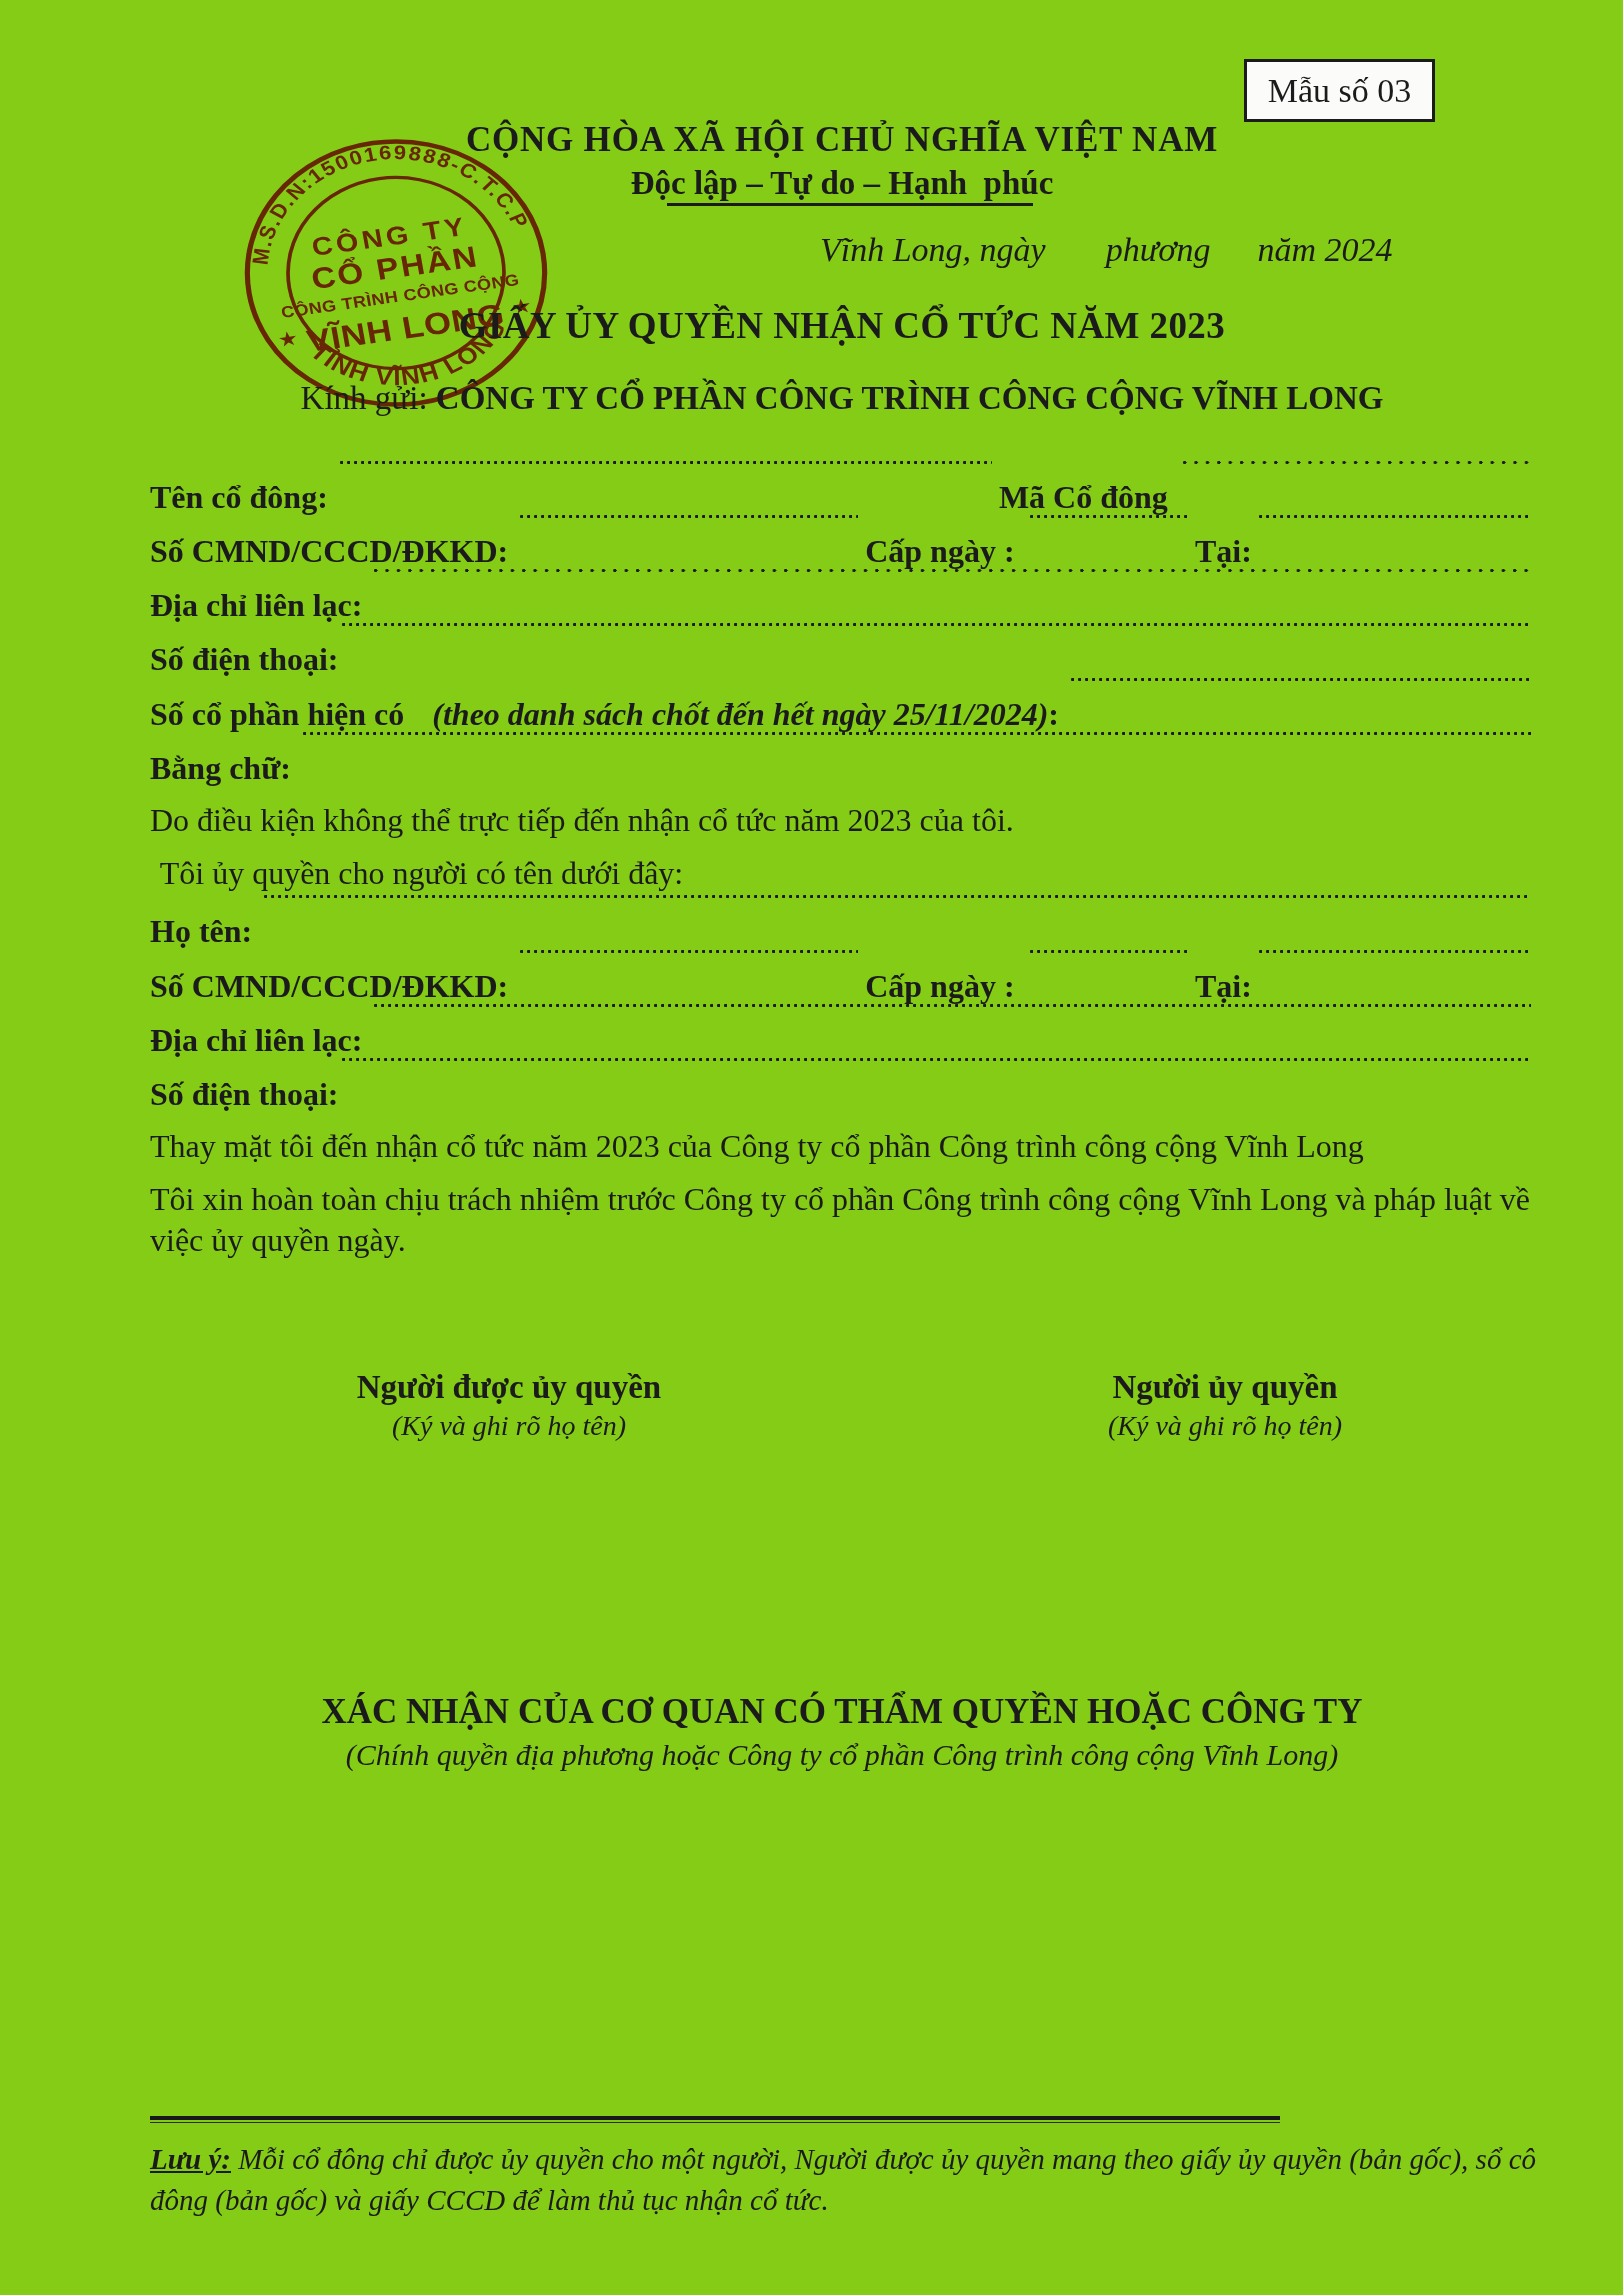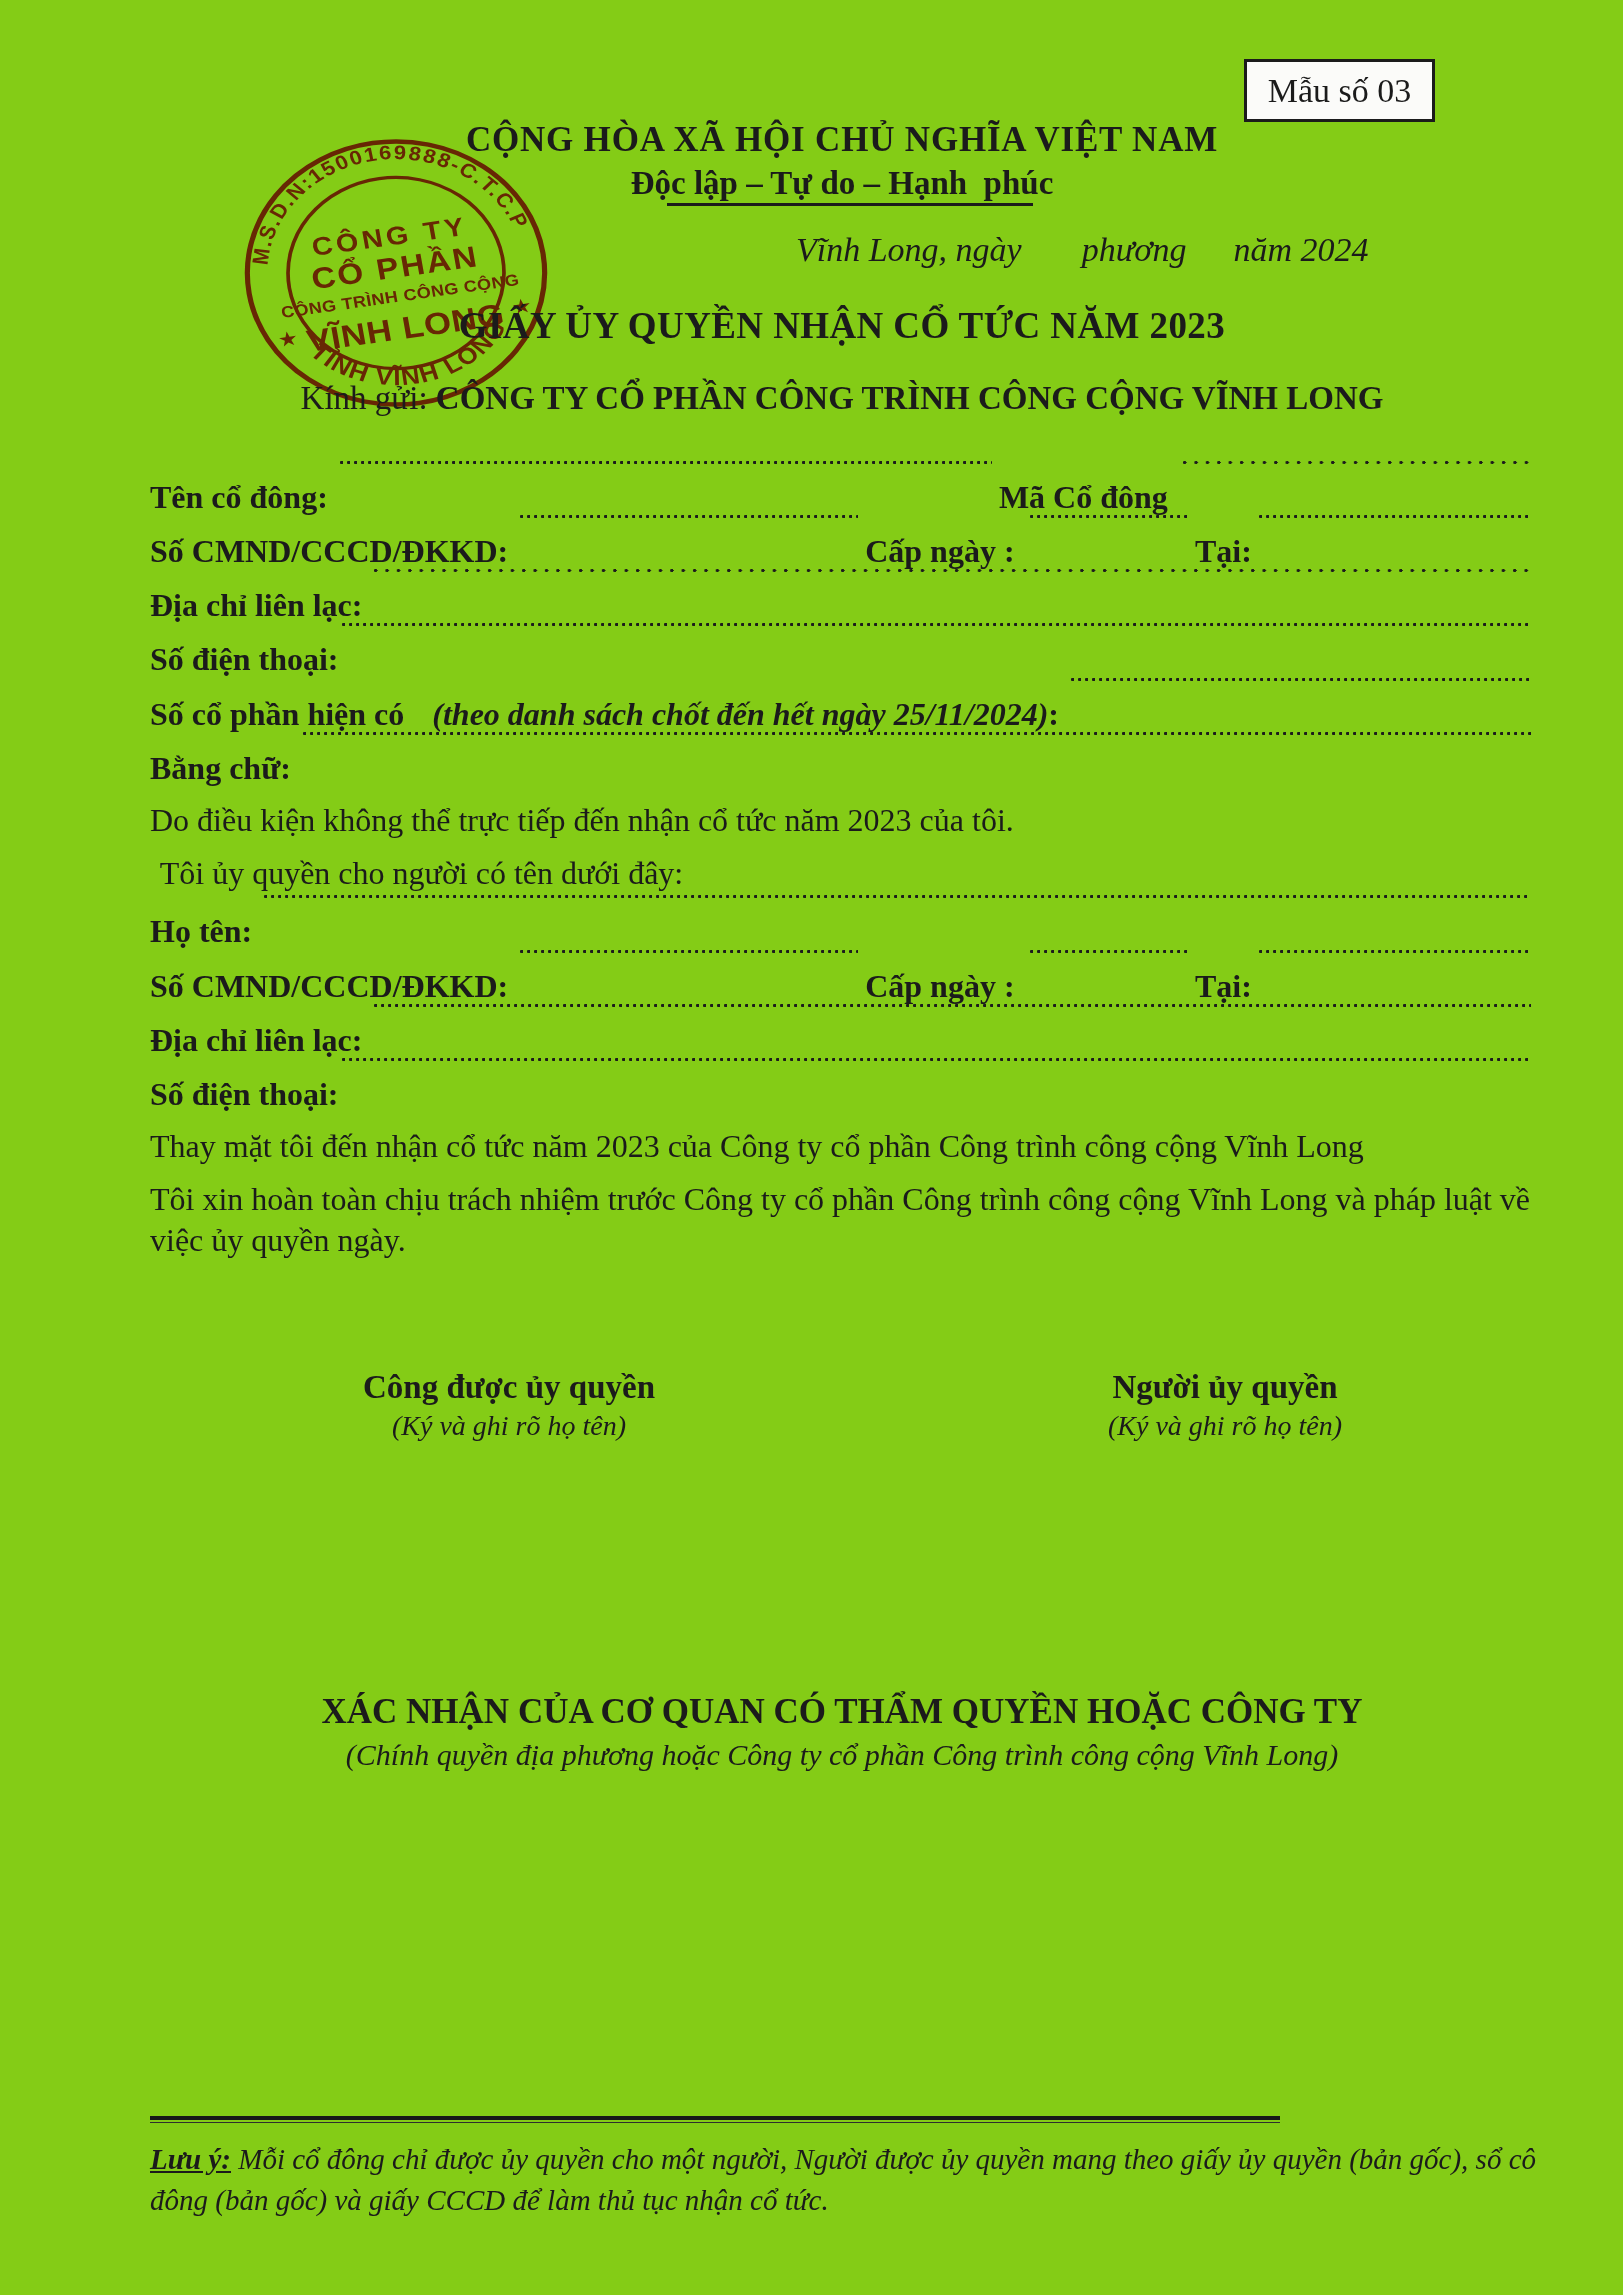--- a/index.html
+++ b/index.html
@@ -19,21 +19,21 @@
     font-size:34px; background:#fbfbf9;
   }
 
   
   .center-col{position:absolute; left:150px; width:1384px; text-align:center;}
   .hdr1{top:120px; font-size:35px; font-weight:bold; letter-spacing:0.8px;}
   .hdr2{top:165px; font-size:33px; font-weight:bold;}
   .hdr-underline{position:absolute; left:667px; top:203px; width:366px; height:0; border-top:3.2px solid #1b1b1b;}
 
   .date-line{
-    position:absolute; left:796px; top:231px; font-size:34px; font-style:italic;
+    position:absolute; left:820px; top:231px; font-size:34px; font-style:italic;
     display:flex; align-items:baseline;
   }
   .date-gap1{display:inline-block; width:60px;}
   .date-gap2{display:inline-block; width:47px;}
 
   .doc-title{top:304px; font-size:37px; font-weight:bold; letter-spacing:0.4px;}
   .salute{top:380px; font-size:33px;}
   .salute .company{font-weight:bold;}
 
   
@@ -202,21 +202,21 @@
 
   <div class="row" style="top:1072px">
     <span class="lbl">Số điện thoại:</span>
     <span class="ld"></span>
   </div>
 
   <div class="stmt" style="top:1125px">Thay mặt tôi đến nhận cổ tức năm 2023 của Công ty cổ phần Công trình công cộng Vĩnh Long</div>
   <div class="para" style="top:1179px">Tôi xin hoàn toàn chịu trách nhiệm trước Công ty cổ phần Công trình công cộng Vĩnh Long và pháp luật về việc ủy quyền ngày.</div>
 
   <div class="sig sig-left">
-    <div class="sig-title">Công được ủy quyền</div>
+    <div class="sig-title">Người được ủy quyền</div>
     <div class="sig-sub">(Ký và ghi rõ họ tên)</div>
   </div>
   <div class="sig sig-right">
     <div class="sig-title">Người ủy quyền</div>
     <div class="sig-sub">(Ký và ghi rõ họ tên)</div>
   </div>
 
   <div class="center-col conf-title">XÁC NHẬN CỦA CƠ QUAN CÓ THẨM QUYỀN HOẶC CÔNG TY</div>
   <div class="center-col conf-sub">(Chính quyền địa phương hoặc Công ty cổ phần Công trình công cộng Vĩnh Long)</div>
 

